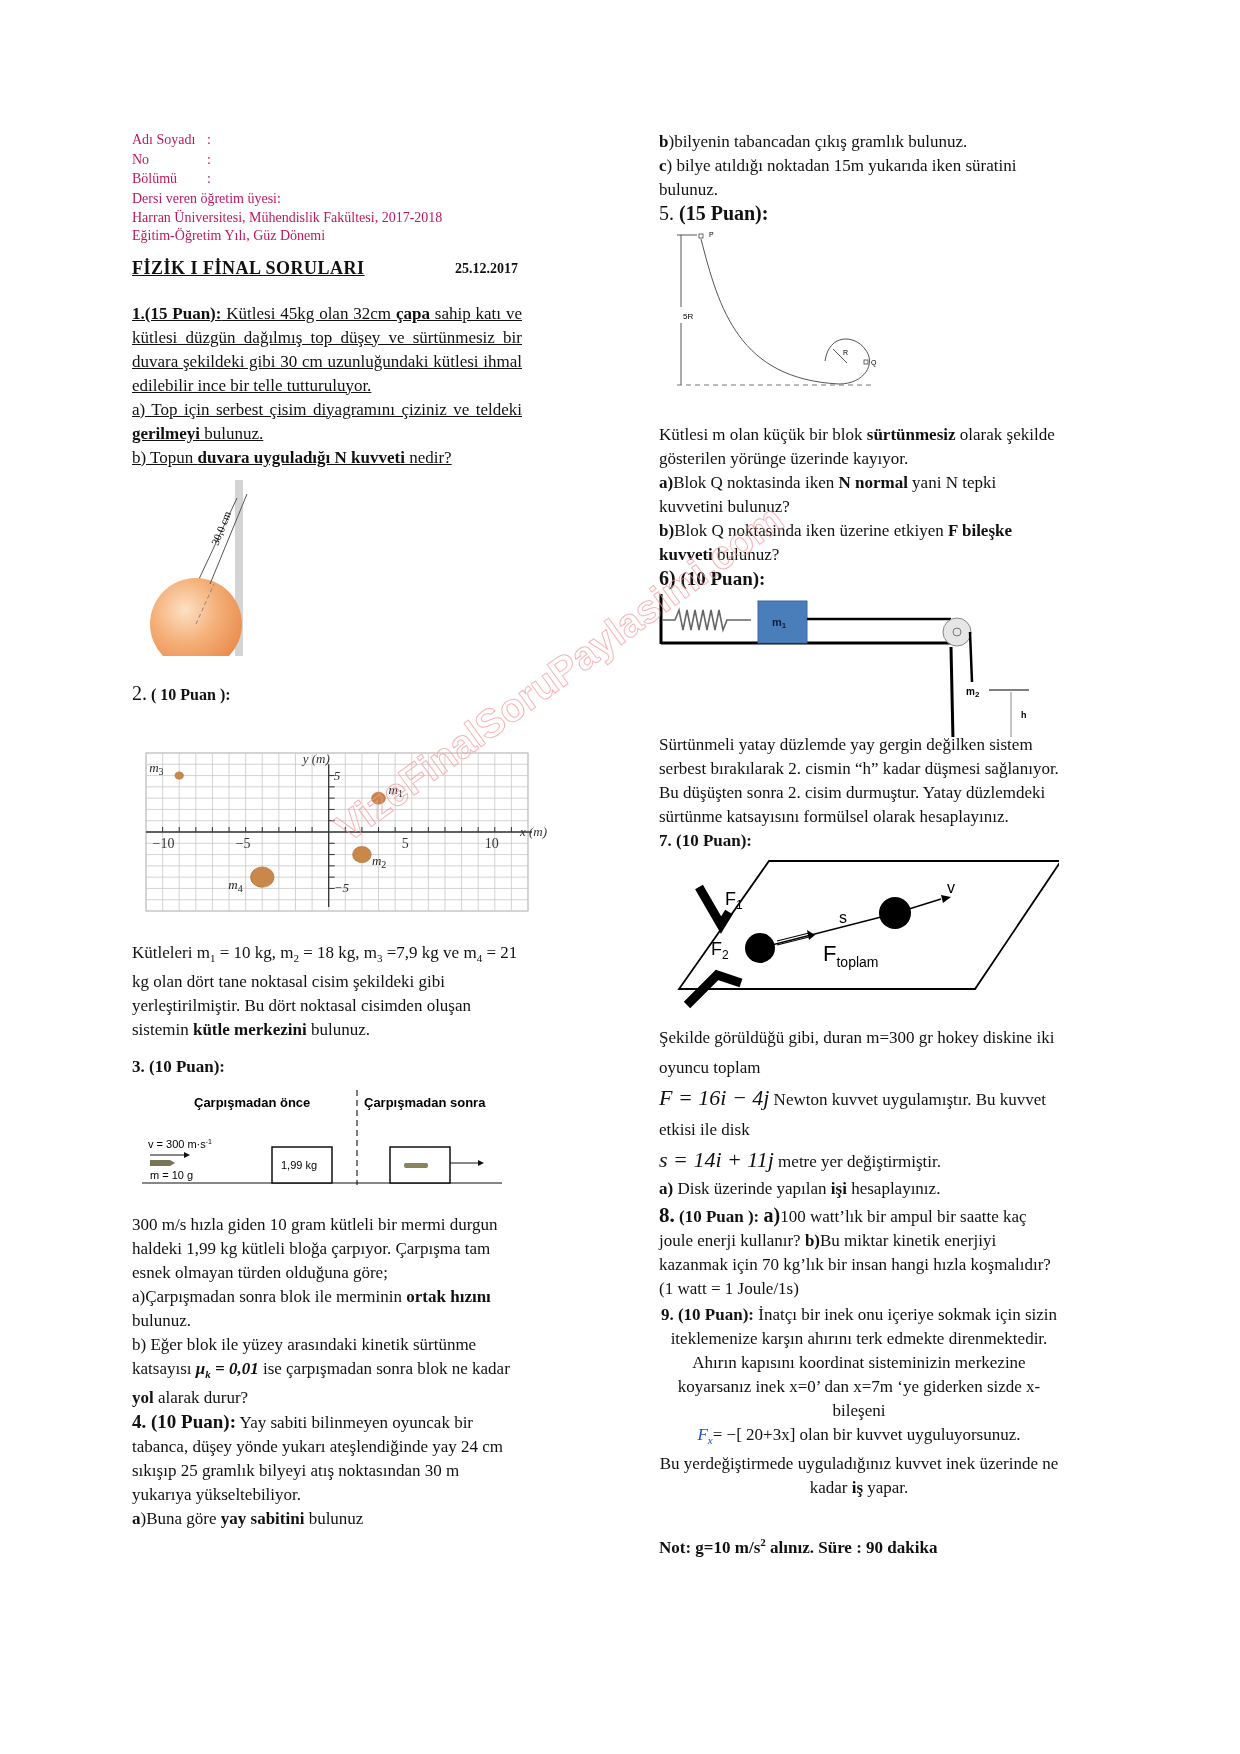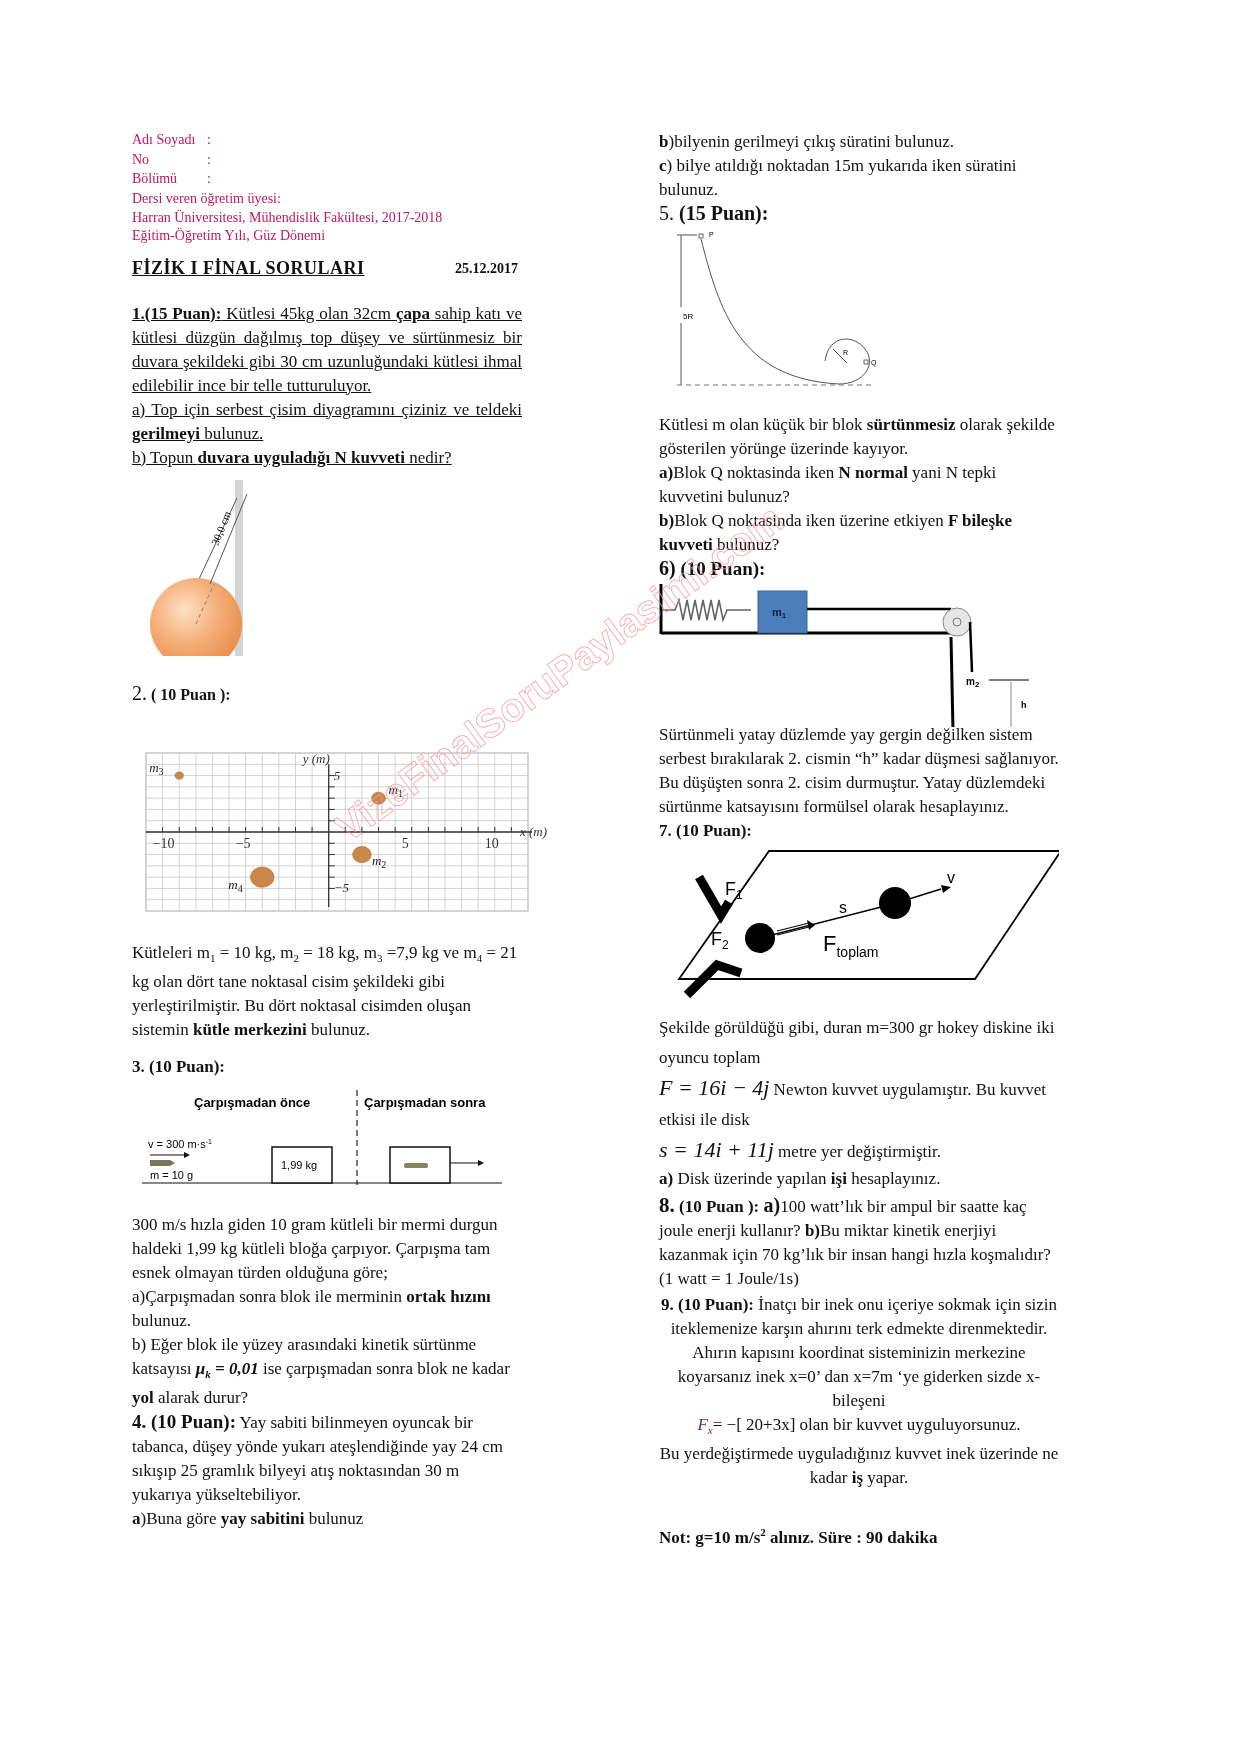--- a/index.html
+++ b/index.html
@@ -191,21 +191,21 @@
 
   <div class="txt" style="margin-top:0px;">
     <b style="font-size:19px;">4. (10 Puan):</b><span> Yay sabiti bilinmeyen oyuncak bir tabanca, düşey yönde yukarı ateşlendiğinde yay 24 cm sıkışıp 25 gramlık bilyeyi atış noktasından 30 m yukarıya yükseltebiliyor.</span>
     <div><b>a</b><span>)Buna göre </span><b>yay sabitini</b><span>  bulunuz</span></div>
   </div>
 </div>
 
 <div class="col" style="left:659px; top:130px; width:400px;">
 
   <div class="txt">
-    <div><b>b</b><span>)bilyenin gerilmeyi çıkış süratini bulunuz.</span></div>
+    <div><b>b</b><span>)bilyenin tabancadan çıkış gramlık bulunuz.</span></div>
     <div><b>c</b><span>) bilye atıldığı noktadan 15m yukarıda iken süratini bulunuz.</span></div>
   </div>
 
   <div style="margin-top:0px;">
     <span style="font-size:20px;">5.</span><b style="font-size:20px;"> (15 Puan):</b>
   </div>
 
   <svg width="220" height="170" style="display:block; margin-top:4px; font-family:'Liberation Sans', sans-serif;">
     <line x1="18" y1="6" x2="38" y2="6" stroke="#555"></line>
     <line x1="22" y1="6" x2="22" y2="78" stroke="#555"></line>
@@ -214,21 +214,21 @@
     <rect x="40" y="5" width="4" height="4" fill="none" stroke="#444" stroke-width="0.8"></rect>
     <text x="50" y="8" font-size="7">P</text>
     <path d="M42,10 C60,80 80,150 180,155 C205,155 218,135 206,120 C196,106 170,104 166,132" fill="none" stroke="#555" stroke-width="1"></path>
     <line x1="174" y1="120" x2="188" y2="134" stroke="#555"></line>
     <text x="184" y="126" font-size="7">R</text>
     <rect x="205" y="131" width="4" height="4" fill="none" stroke="#444" stroke-width="0.8"></rect>
     <text x="212" y="136" font-size="7">Q</text>
     <line x1="18" y1="156" x2="216" y2="156" stroke="#777" stroke-dasharray="5,4"></line>
   </svg>
 
-  <div class="txt" style="margin-top:14px;">
+  <div class="txt" style="margin-top:24px;">
     <div><span>Kütlesi m olan küçük bir blok </span><b>sürtünmesiz</b><span> olarak şekilde gösterilen yörünge üzerinde kayıyor.</span></div>
     <div><b>a)</b><span>Blok Q noktasinda iken </span><b>N normal</b><span> yani N tepki kuvvetini bulunuz?</span></div>
     <div><b>b)</b><span>Blok Q noktasinda iken üzerine etkiyen </span><b>F bileşke kuvveti</b><span> bulunuz?</span></div>
   </div>
 
   <div>
     <b style="font-size:20px;">6)</b><b style="font-size:19px;"> (10 Puan):</b>
   </div>
 
   <svg width="400" height="145" style="display:block; margin-top:2px; font-family:'Liberation Sans', sans-serif;">
@@ -278,21 +278,21 @@
     <div style="line-height:30px;"><span class="formula" style="font-style:italic;">s = 14i + 11j</span><span>  metre yer değiştirmiştir.</span></div>
     <div><b>a)</b><span> Disk üzerinde yapılan </span><b>işi</b><span> hesaplayınız.</span></div>
   </div>
 
   <div class="txt" style="margin-top:2px;">
     <b style="font-size:21px;">8.</b><b> (10 Puan ): </b><b style="font-size:20px;">a)</b><span>100 watt’lık bir ampul bir saatte kaç joule enerji kullanır? </span><b>b)</b><span>Bu miktar kinetik enerjiyi kazanmak için 70 kg’lık bir insan hangi hızla koşmalıdır?  (1 watt = 1 Joule/1s)</span>
   </div>
 
   <div class="txt" style="margin-top:2px;text-align:center;">
     <b>9. (10 Puan): </b><span>İnatçı bir inek onu içeriye sokmak için sizin iteklemenize karşın ahırını terk edmekte direnmektedir. Ahırın kapısını koordinat sisteminizin merkezine koyarsanız inek x=0’ dan x=7m ‘ye giderken sizde x-bileşeni</span>
-    <div><i style="color:#701a75;"><span>F</span><sub>x</sub></i><span>=  −[ 20+3x] olan bir kuvvet uyguluyorsunuz.</span></div>
+    <div><i style="color:#1d4ed8;"><span>F</span><sub>x</sub></i><span>=  −[ 20+3x] olan bir kuvvet uyguluyorsunuz.</span></div>
     <div><span>Bu yerdeğiştirmede uyguladığınız kuvvet inek üzerinde ne kadar  </span><b>iş</b><span> yapar.</span></div>
   </div>
 
   <div class="txt b" style="margin-top:30px; font-weight:bold;">
     <span>Not:  g=10 m/s</span><sup>2</sup><span> alınız.  Süre : 90 dakika</span>
   </div>
 </div>
 
 <div class="watermark">VizeFinalSoruPaylasimi.com</div>
 

